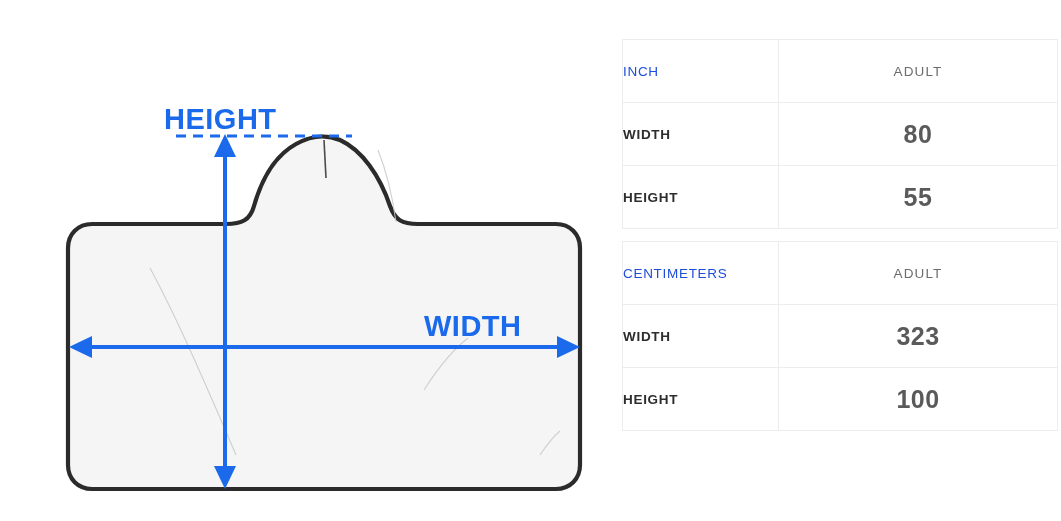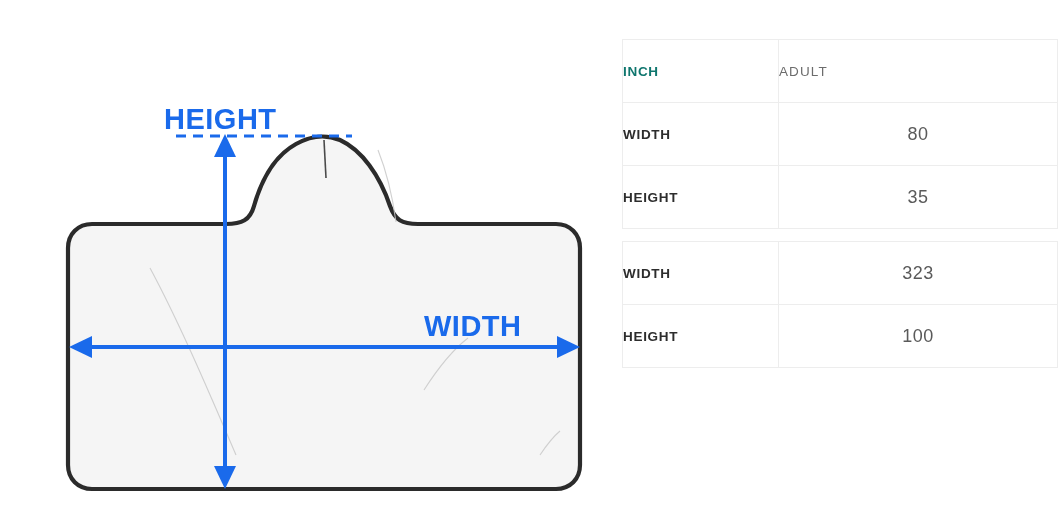--- a/index.html
+++ b/index.html
@@ -49,41 +49,42 @@
     padding:0;
     height:62px;
     vertical-align:middle;
   }
   .col-label{width:155px;}
   .col-value{width:278px;}
 
   .hdr-unit{
     padding-left:24px;
     font-size:13.5px;
-    font-weight:700;
-    color:#0f766e;
+    font-weight:400;
+    color:#1d4ed8;
     letter-spacing:0.7px;
   }
   .hdr-size{
+    text-align:center;
     font-size:13.5px;
     font-weight:400;
     color:#6c6c6c;
     letter-spacing:1.1px;
   }
   .row-label{
     padding-left:24px;
     font-size:13.5px;
     font-weight:700;
     color:#2d2d2d;
     letter-spacing:0.7px;
   }
   .row-value{
     text-align:center;
-    font-size:18px;
-    font-weight:400;
+    font-size:25px;
+    font-weight:700;
     color:#5a5a5a;
     letter-spacing:0.5px;
   }
 </style>
 </head>
 <body>
 
 <div id="root">
 
   <div id="diagram-panel">
@@ -142,27 +143,31 @@
         <tr>
           <td class="col-label hdr-unit">INCH</td>
           <td class="col-value hdr-size">ADULT</td>
         </tr>
         <tr>
           <td class="col-label row-label">WIDTH</td>
           <td class="col-value row-value">80</td>
         </tr>
         <tr>
           <td class="col-label row-label">HEIGHT</td>
-          <td class="col-value row-value">35</td>
+          <td class="col-value row-value">55</td>
         </tr>
       </tbody>
     </table>
 
     <table id="table-cm" class="size-table">
       <tbody>
+        <tr>
+          <td class="col-label hdr-unit">CENTIMETERS</td>
+          <td class="col-value hdr-size">ADULT</td>
+        </tr>
         <tr>
           <td class="col-label row-label">WIDTH</td>
           <td class="col-value row-value">323</td>
         </tr>
         <tr>
           <td class="col-label row-label">HEIGHT</td>
           <td class="col-value row-value">100</td>
         </tr>
       </tbody>
     </table>

